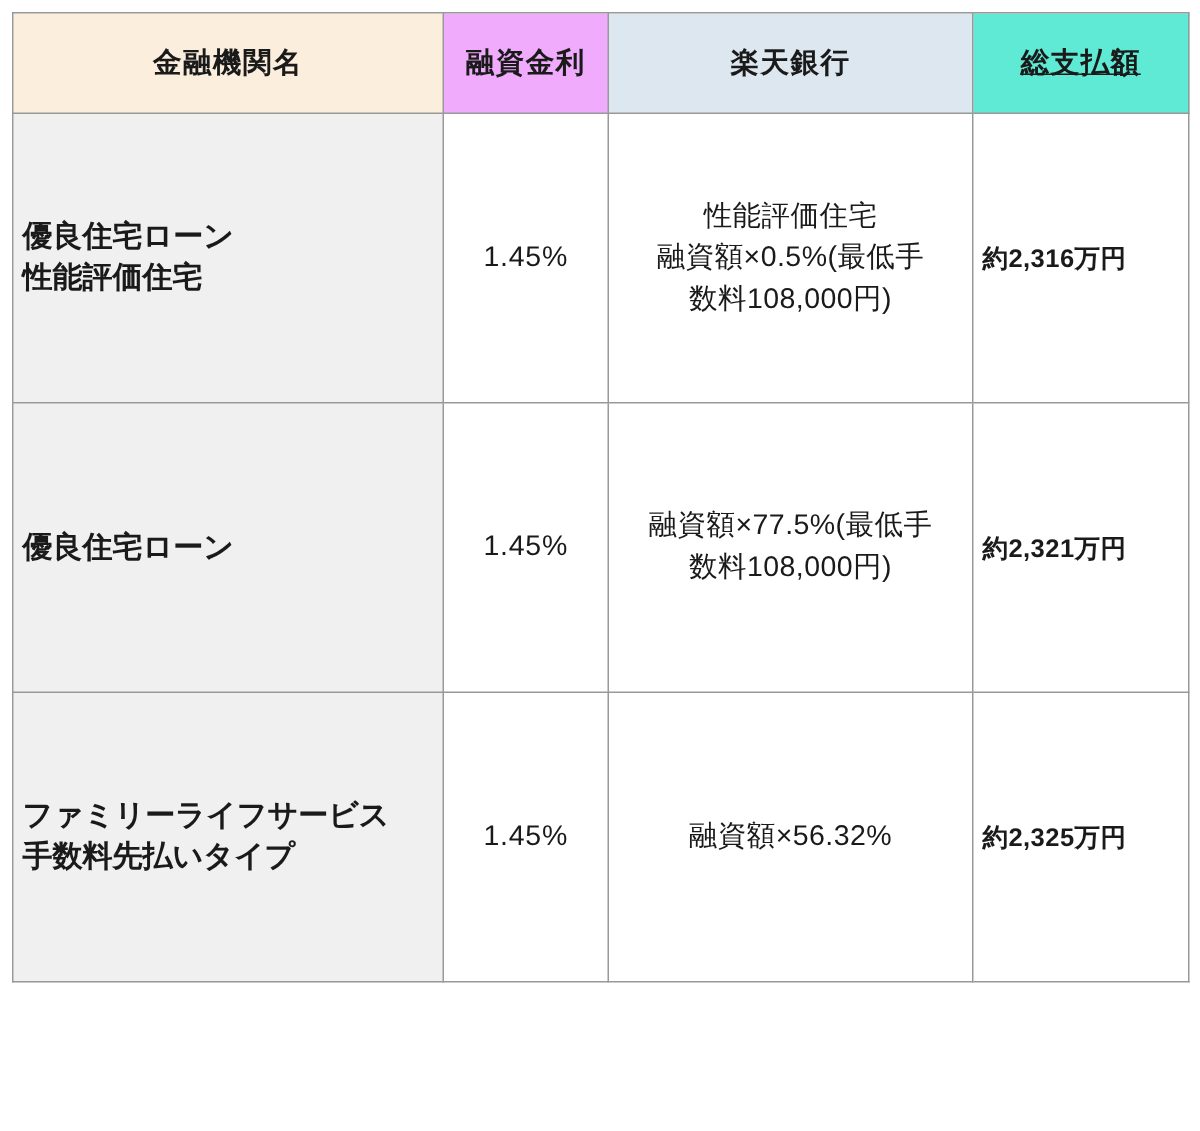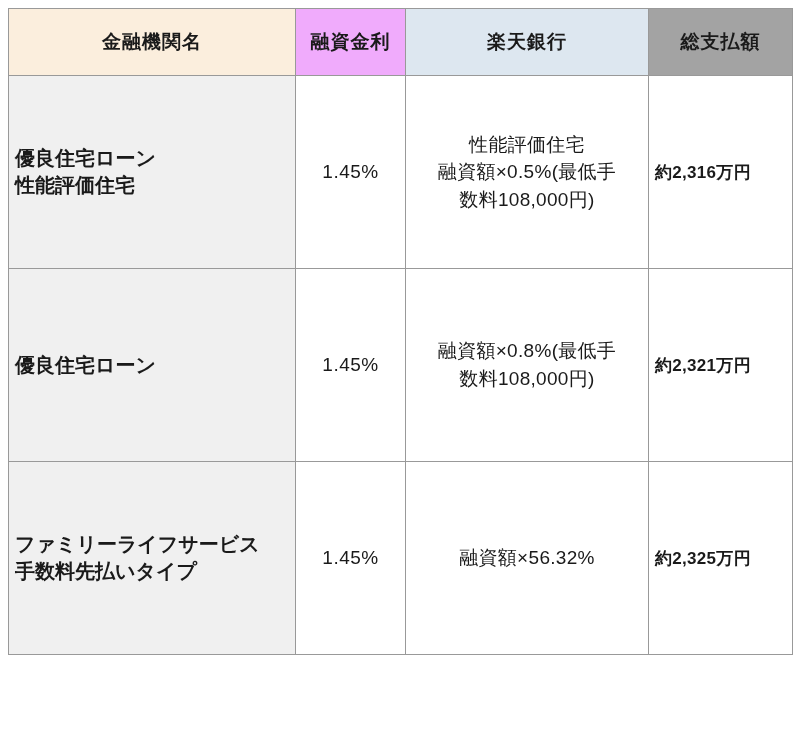--- a/index.html
+++ b/index.html
@@ -35,21 +35,21 @@
   thead th {
     height: 56px;
     font-size: 19px;
     font-weight: bold;
     text-align: center;
     letter-spacing: 1px;
   }
   th.col-bank   { background: #fbeedd; }
   th.col-rate   { background: #f0abfc; }
   th.col-fee    { background: #dde7f0; }
-  th.col-total  { background: #a3a3a3; }
+  th.col-total  { background: #5eead4; text-decoration: underline; }
 
   
   tbody tr { height: 193px; }
   tbody tr.last-row { height: 172px; }
 
   td.bank {
     background: #f0f0f0;
     font-size: 20px;
     font-weight: bold;
     text-align: left;
@@ -117,21 +117,21 @@
         <td class="total">約2,316万円</td>
       </tr>
       <tr>
         <td class="bank">
           <span class="sub">優良住宅ローン</span>
           <span class="sub"></span>
         </td>
         <td class="rate">1.45%</td>
         <td class="fee">
           <span class="line"></span>
-          <span class="line">融資額×0.8%(最低手</span>
+          <span class="line">融資額×77.5%(最低手</span>
           <span class="line">数料108,000円)</span>
         </td>
         <td class="total">約2,321万円</td>
       </tr>
       <tr>
         <td class="bank">
           <span class="sub">ファミリーライフサービス</span>
           <span class="sub">手数料先払いタイプ</span>
         </td>
         <td class="rate">1.45%</td>

